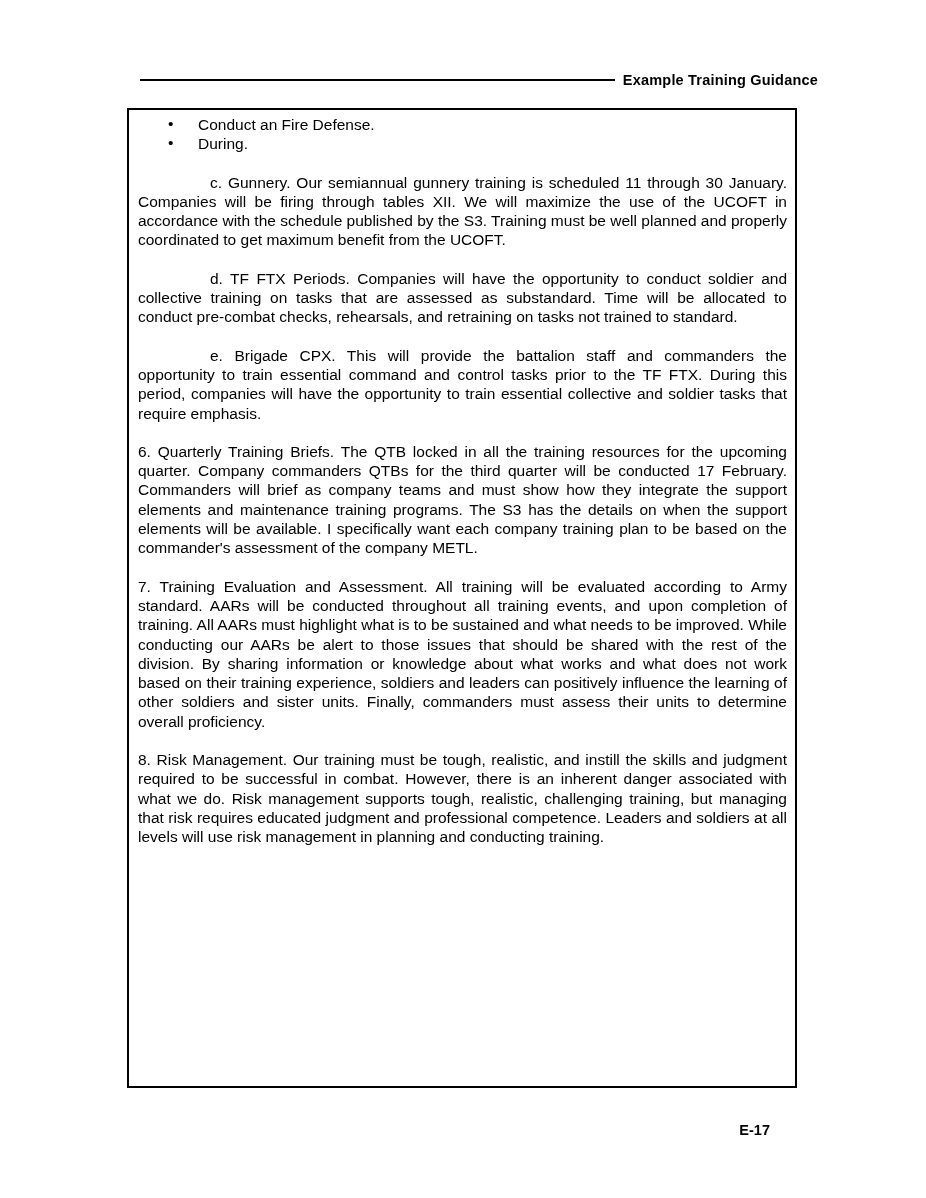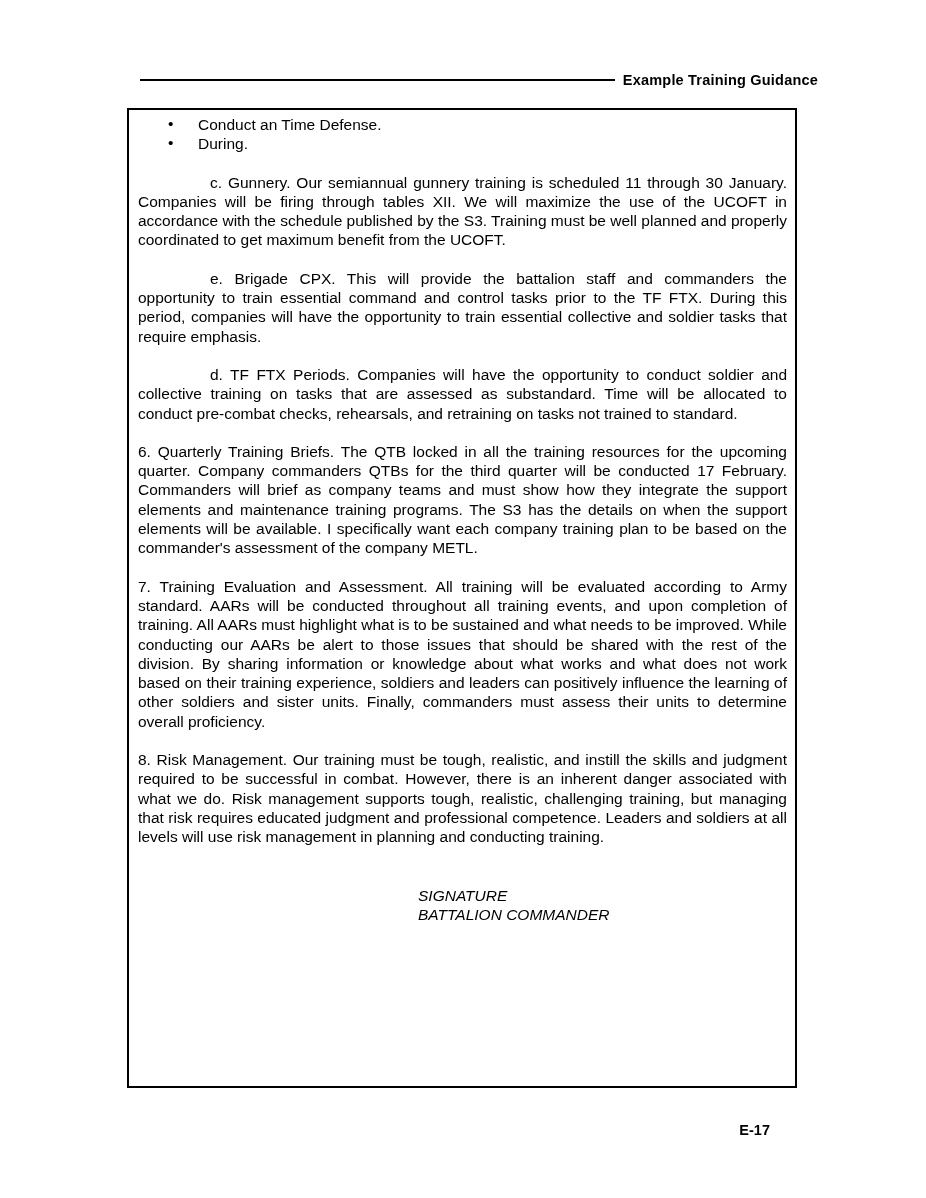--- a/index.html
+++ b/index.html
@@ -92,35 +92,31 @@
 <div class="page-header">
   <div class="rule"></div>
   <span class="title">Example Training Guidance</span>
 </div>
 
 <div class="content-box">
 
   <ul class="bullets">
     <li>
       <span class="dot">•</span>
-      <span>Conduct an Time Defense.</span>
+      <span>Conduct an Fire Defense.</span>
     </li>
     <li>
       <span class="dot">•</span>
       <span>During.</span>
     </li>
   </ul>
 
   <p class="para indent">c. Gunnery. Our semiannual gunnery training is scheduled 11 through 30 January. Companies will be firing through tables XII. We will maximize the use of the UCOFT in accordance with the schedule published by the S3. Training must be well planned and properly coordinated to get maximum benefit from the UCOFT.</p>
+  <p class="para indent">d. TF FTX Periods. Companies will have the opportunity to conduct soldier and collective training on tasks that are assessed as substandard. Time will be allocated to conduct pre-combat checks, rehearsals, and retraining on tasks not trained to standard.</p>
   <p class="para indent">e. Brigade CPX. This will provide the battalion staff and commanders the opportunity to train essential command and control tasks prior to the TF FTX. During this period, companies will have the opportunity to train essential collective and soldier tasks that require emphasis.</p>
-  <p class="para indent">d. TF FTX Periods. Companies will have the opportunity to conduct soldier and collective training on tasks that are assessed as substandard. Time will be allocated to conduct pre-combat checks, rehearsals, and retraining on tasks not trained to standard.</p>
   <p class="para">6. Quarterly Training Briefs. The QTB locked in all the training resources for the upcoming quarter. Company commanders QTBs for the third quarter will be conducted 17 February. Commanders will brief as company teams and must show how they integrate the support elements and maintenance training programs. The S3 has the details on when the support elements will be available. I specifically want each company training plan to be based on the commander's assessment of the company METL.</p>
   <p class="para">7. Training Evaluation and Assessment. All training will be evaluated according to Army standard. AARs will be conducted throughout all training events, and upon completion of training. All AARs must highlight what is to be sustained and what needs to be improved. While conducting our AARs be alert to those issues that should be shared with the rest of the division. By sharing information or knowledge about what works and what does not work based on their training experience, soldiers and leaders can positively influence the learning of other soldiers and sister units. Finally, commanders must assess their units to determine overall proficiency.</p>
   <p class="para">8. Risk Management. Our training must be tough, realistic, and instill the skills and judgment required to be successful in combat. However, there is an inherent danger associated with what we do. Risk management supports tough, realistic, challenging training, but managing that risk requires educated judgment and professional competence. Leaders and soldiers at all levels will use risk management in planning and conducting training.</p>
 
-  <div class="signature-block">
-    <div>SIGNATURE</div>
-    <div>BATTALION COMMANDER</div>
-  </div>
 
 </div>
 
 <div class="page-footer">E-17</div>
 
 </body></html>

